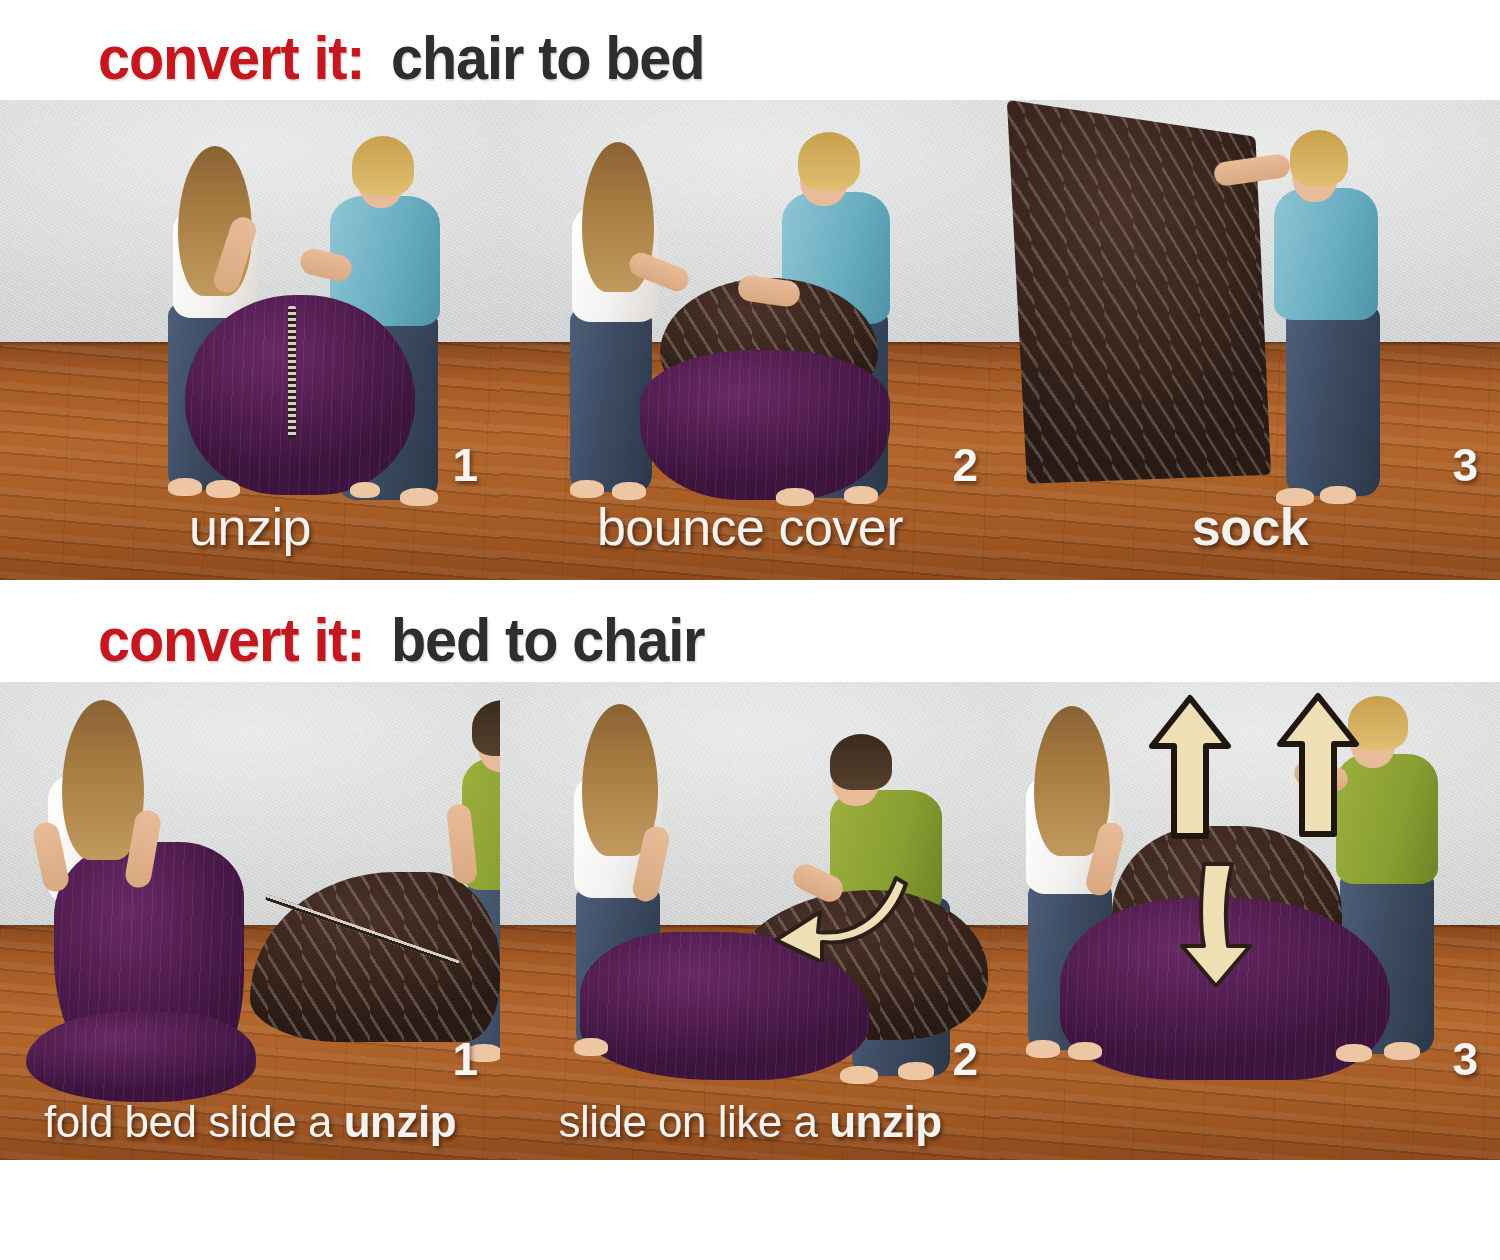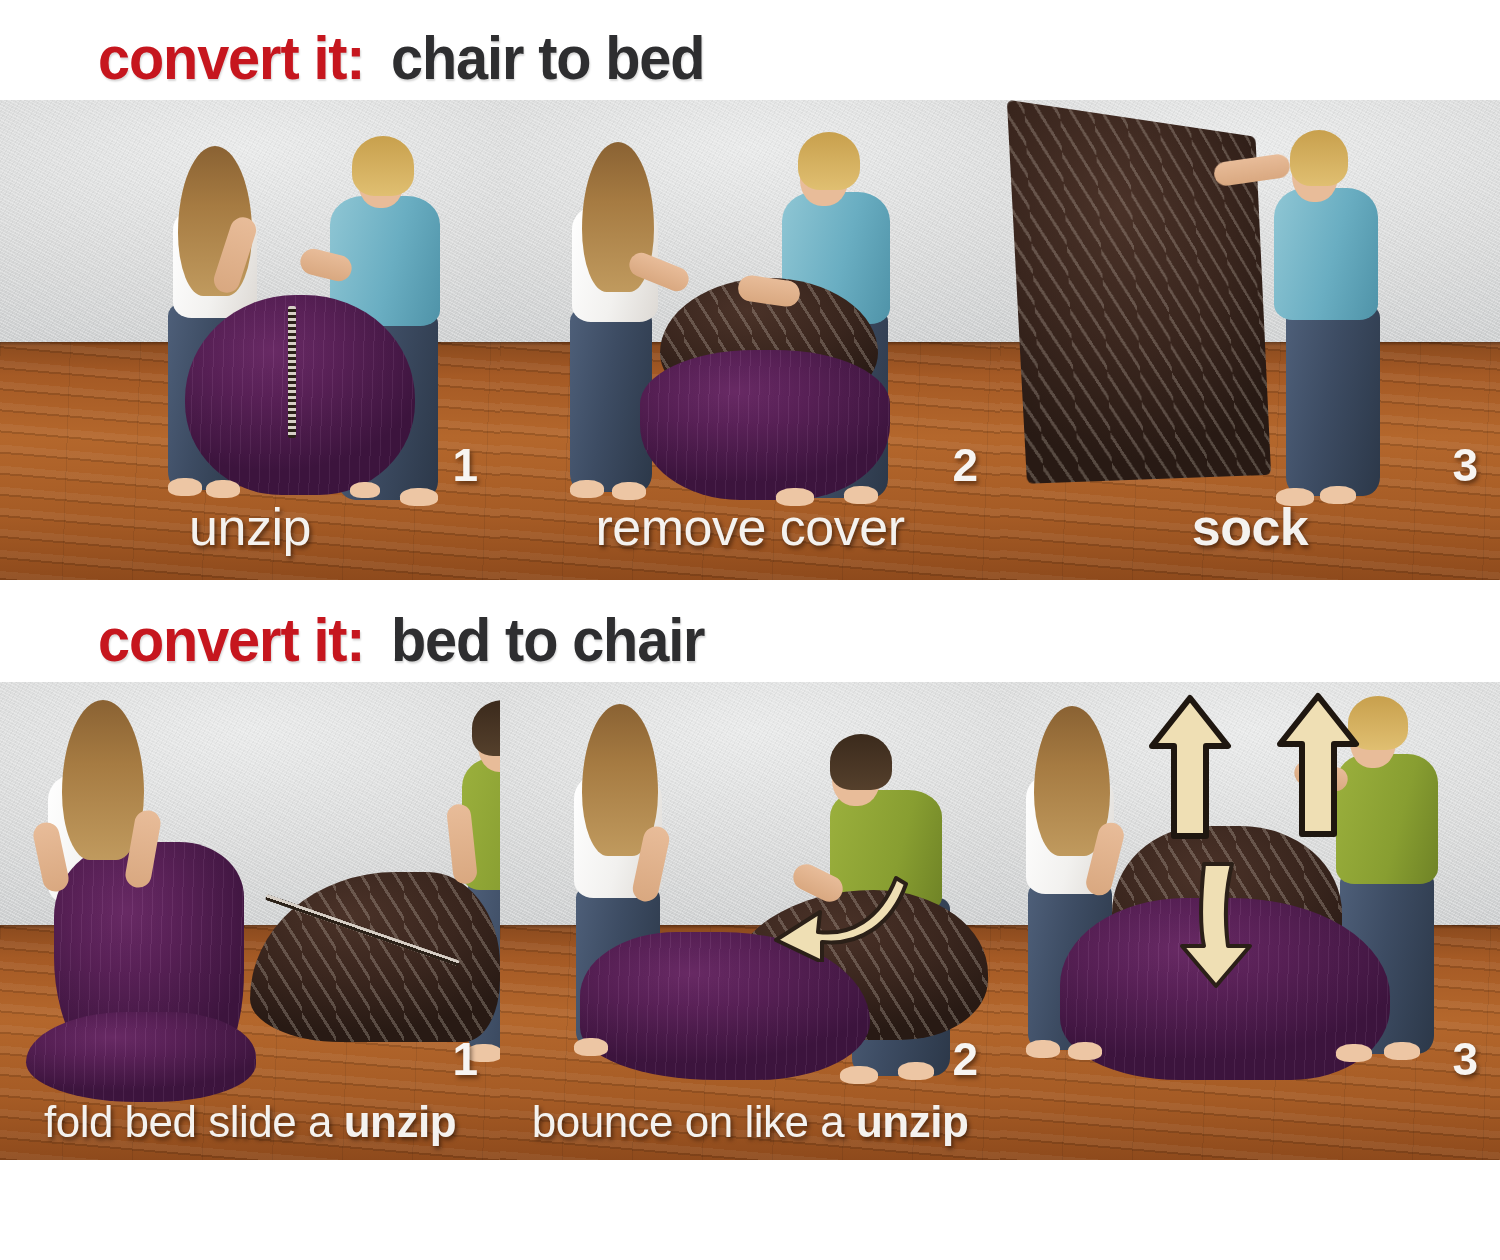--- a/index.html
+++ b/index.html
@@ -324,21 +324,21 @@
         <div class="foot" style="left:276px;top:388px;width:38px;height:18px;"></div>
         <div class="foot" style="left:344px;top:386px;width:34px;height:18px;"></div>
       </div>
 
       <div class="liner-brown" style="left:160px;top:178px;width:218px;height:130px;border-radius:52% 52% 40% 40% / 60% 60% 44% 44%;"></div>
 
       <div class="beanbag-purple" style="left:140px;top:250px;width:250px;height:150px;border-radius:46% 46% 40% 40% / 36% 36% 50% 50%;"></div>
 
       <div class="step-num">2</div>
       <div class="caption">
-        <span>remove cover</span><span class="bold"></span>
+        <span>bounce cover</span><span class="bold"></span>
       </div>
     </div>
 
     <div class="panel">
       <div class="wall" style="height:242px"></div>
       <div class="floor" style="top:242px;height:238px">
         <div class="floor-edge" style="top:0"></div>
       </div>
 
       <div class="fig">
@@ -441,21 +441,21 @@
                   border-radius:34% 52% 40% 48% / 44% 62% 40% 36%;"></div>
 
       <div class="arrow" style="left:268px;top:180px;width:140px;height:100px;">
         <svg width="140" height="100" viewBox="0 0 140 100">
           <path d="M128 16 C 112 58, 82 74, 50 70 L 52 50 L 8 78 L 54 100 L 54 80 C 92 84, 124 62, 138 22 Z" fill="#efdfb4" stroke="#2b2018" stroke-width="4" stroke-linejoin="round"></path>
         </svg>
       </div>
 
       <div class="step-num">2</div>
       <div class="caption">
-        <span>bounce on like a </span><span class="bold">unzip</span>
+        <span>slide on like a </span><span class="bold">unzip</span>
       </div>
     </div>
 
     <div class="panel">
       <div class="wall" style="height:243px"></div>
       <div class="floor" style="top:243px;height:235px">
         <div class="floor-edge" style="top:0"></div>
       </div>
 
       <div class="fig">

